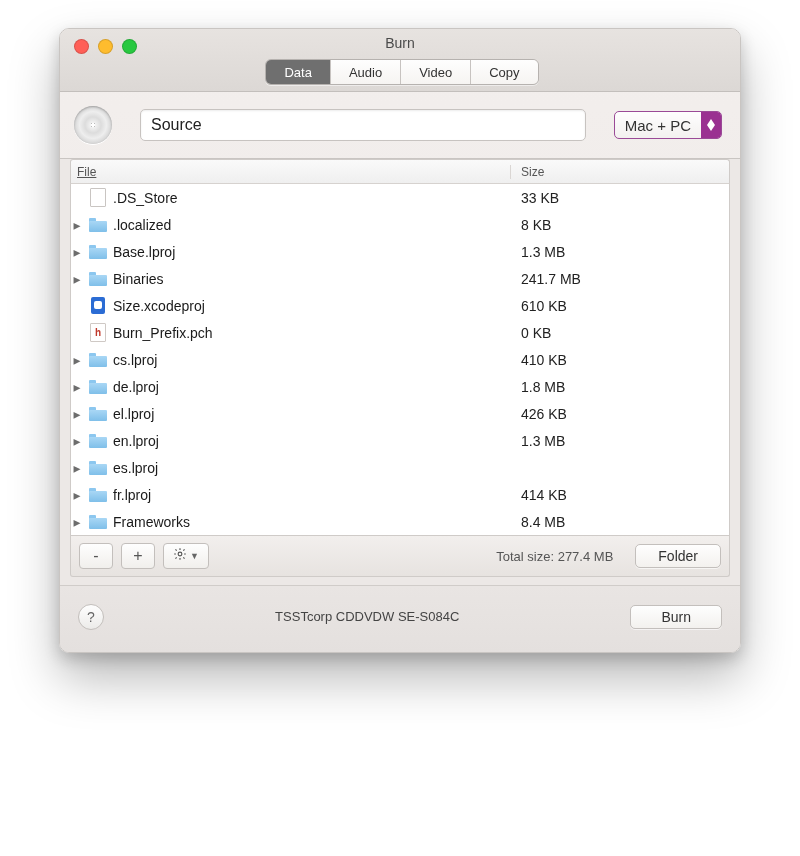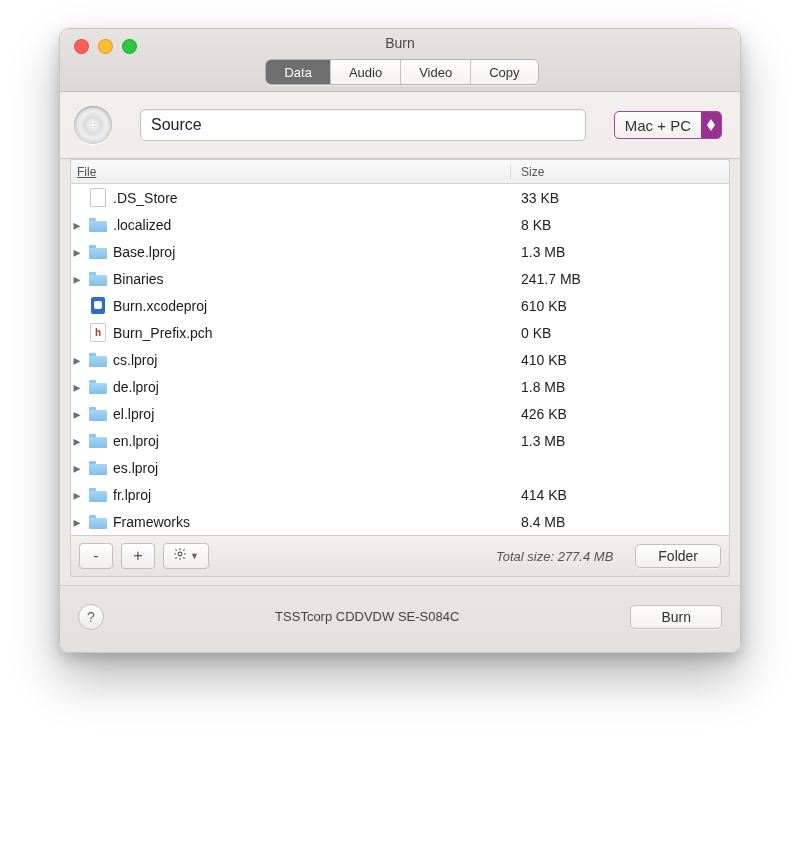--- a/index.html
+++ b/index.html
@@ -96,21 +96,21 @@
     border-radius:0 0 3px 3px;
   }
   .sqbtn{
     width:32px;height:24px;border:1px solid #c3bfbc;border-radius:4px;
     background:linear-gradient(#fefefe,#f1efec);display:flex;align-items:center;justify-content:center;
     font-size:16px;color:#555;cursor:pointer;
   }
   .sqbtn.gear{width:44px;gap:3px;}
   .sqbtn.gear svg{color:#555;}
   .sqbtn.gear .dd{font-size:9px;color:#666;}
-  .total{margin-left:auto;font-style:italic;}
+  .total{margin-left:auto;}
   .btn{
     border:1px solid #c3bfbc;border-radius:5px;background:linear-gradient(#fefefe,#f3f1ee);
     height:24px;padding:0 22px;font-size:14px;color:#333;cursor:pointer;
     box-shadow:0 1px 0 rgba(255,255,255,0.6);
   }
   
   .burnrow{
     display:flex;align-items:center;padding:18px 18px 22px 18px;gap:14px;
     background:linear-gradient(#e9e5e3,#e4e0de);border-top:1px solid #d0ccc9;
   }
@@ -203,21 +203,21 @@
             <span class="fname">Binaries</span>
           </div>
           <div class="csize">241.7 MB</div>
         </div>
         <div class="row">
           <div class="cfile">
             <span class="spacer"></span>
             <span class="fic">
               <span class="file-blue"></span>
             </span>
-            <span class="fname">Burn.xcodeproj</span>
+            <span class="fname">Size.xcodeproj</span>
           </div>
           <div class="csize">610 KB</div>
         </div>
         <div class="row">
           <div class="cfile">
             <span class="spacer"></span>
             <span class="fic">
               <span class="file-h">h</span>
             </span>
             <span class="fname">Burn_Prefix.pch</span>

